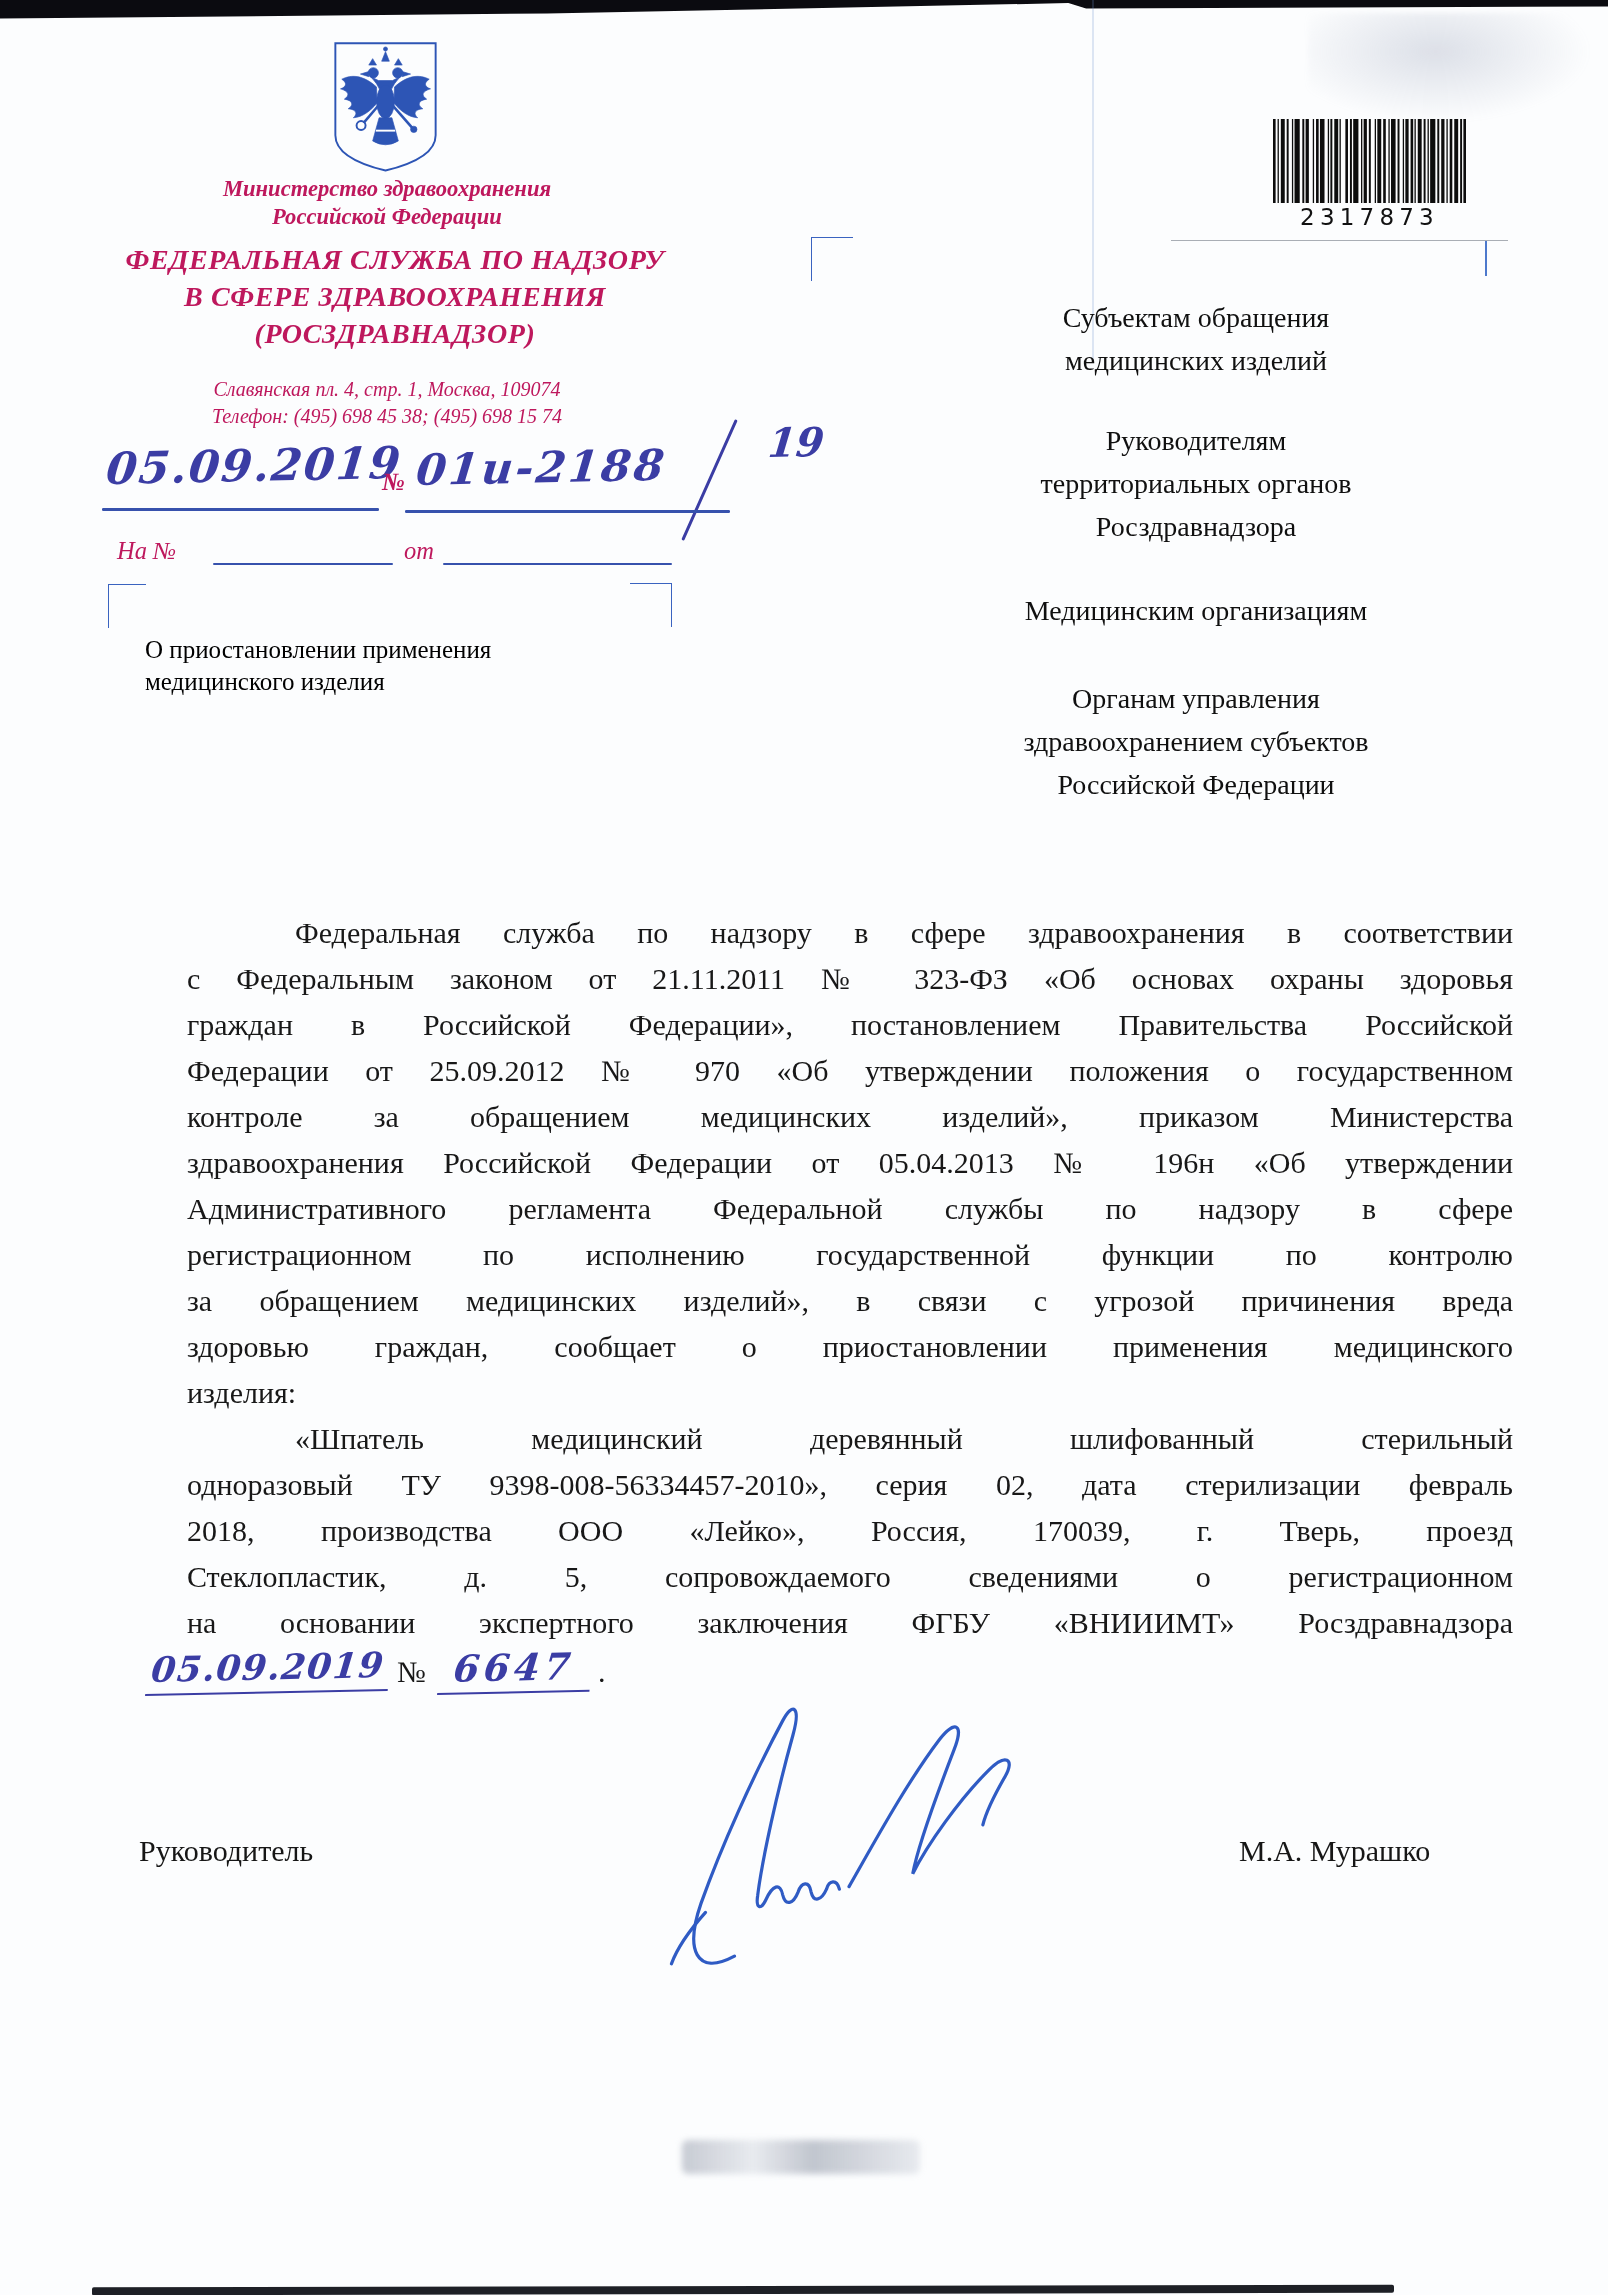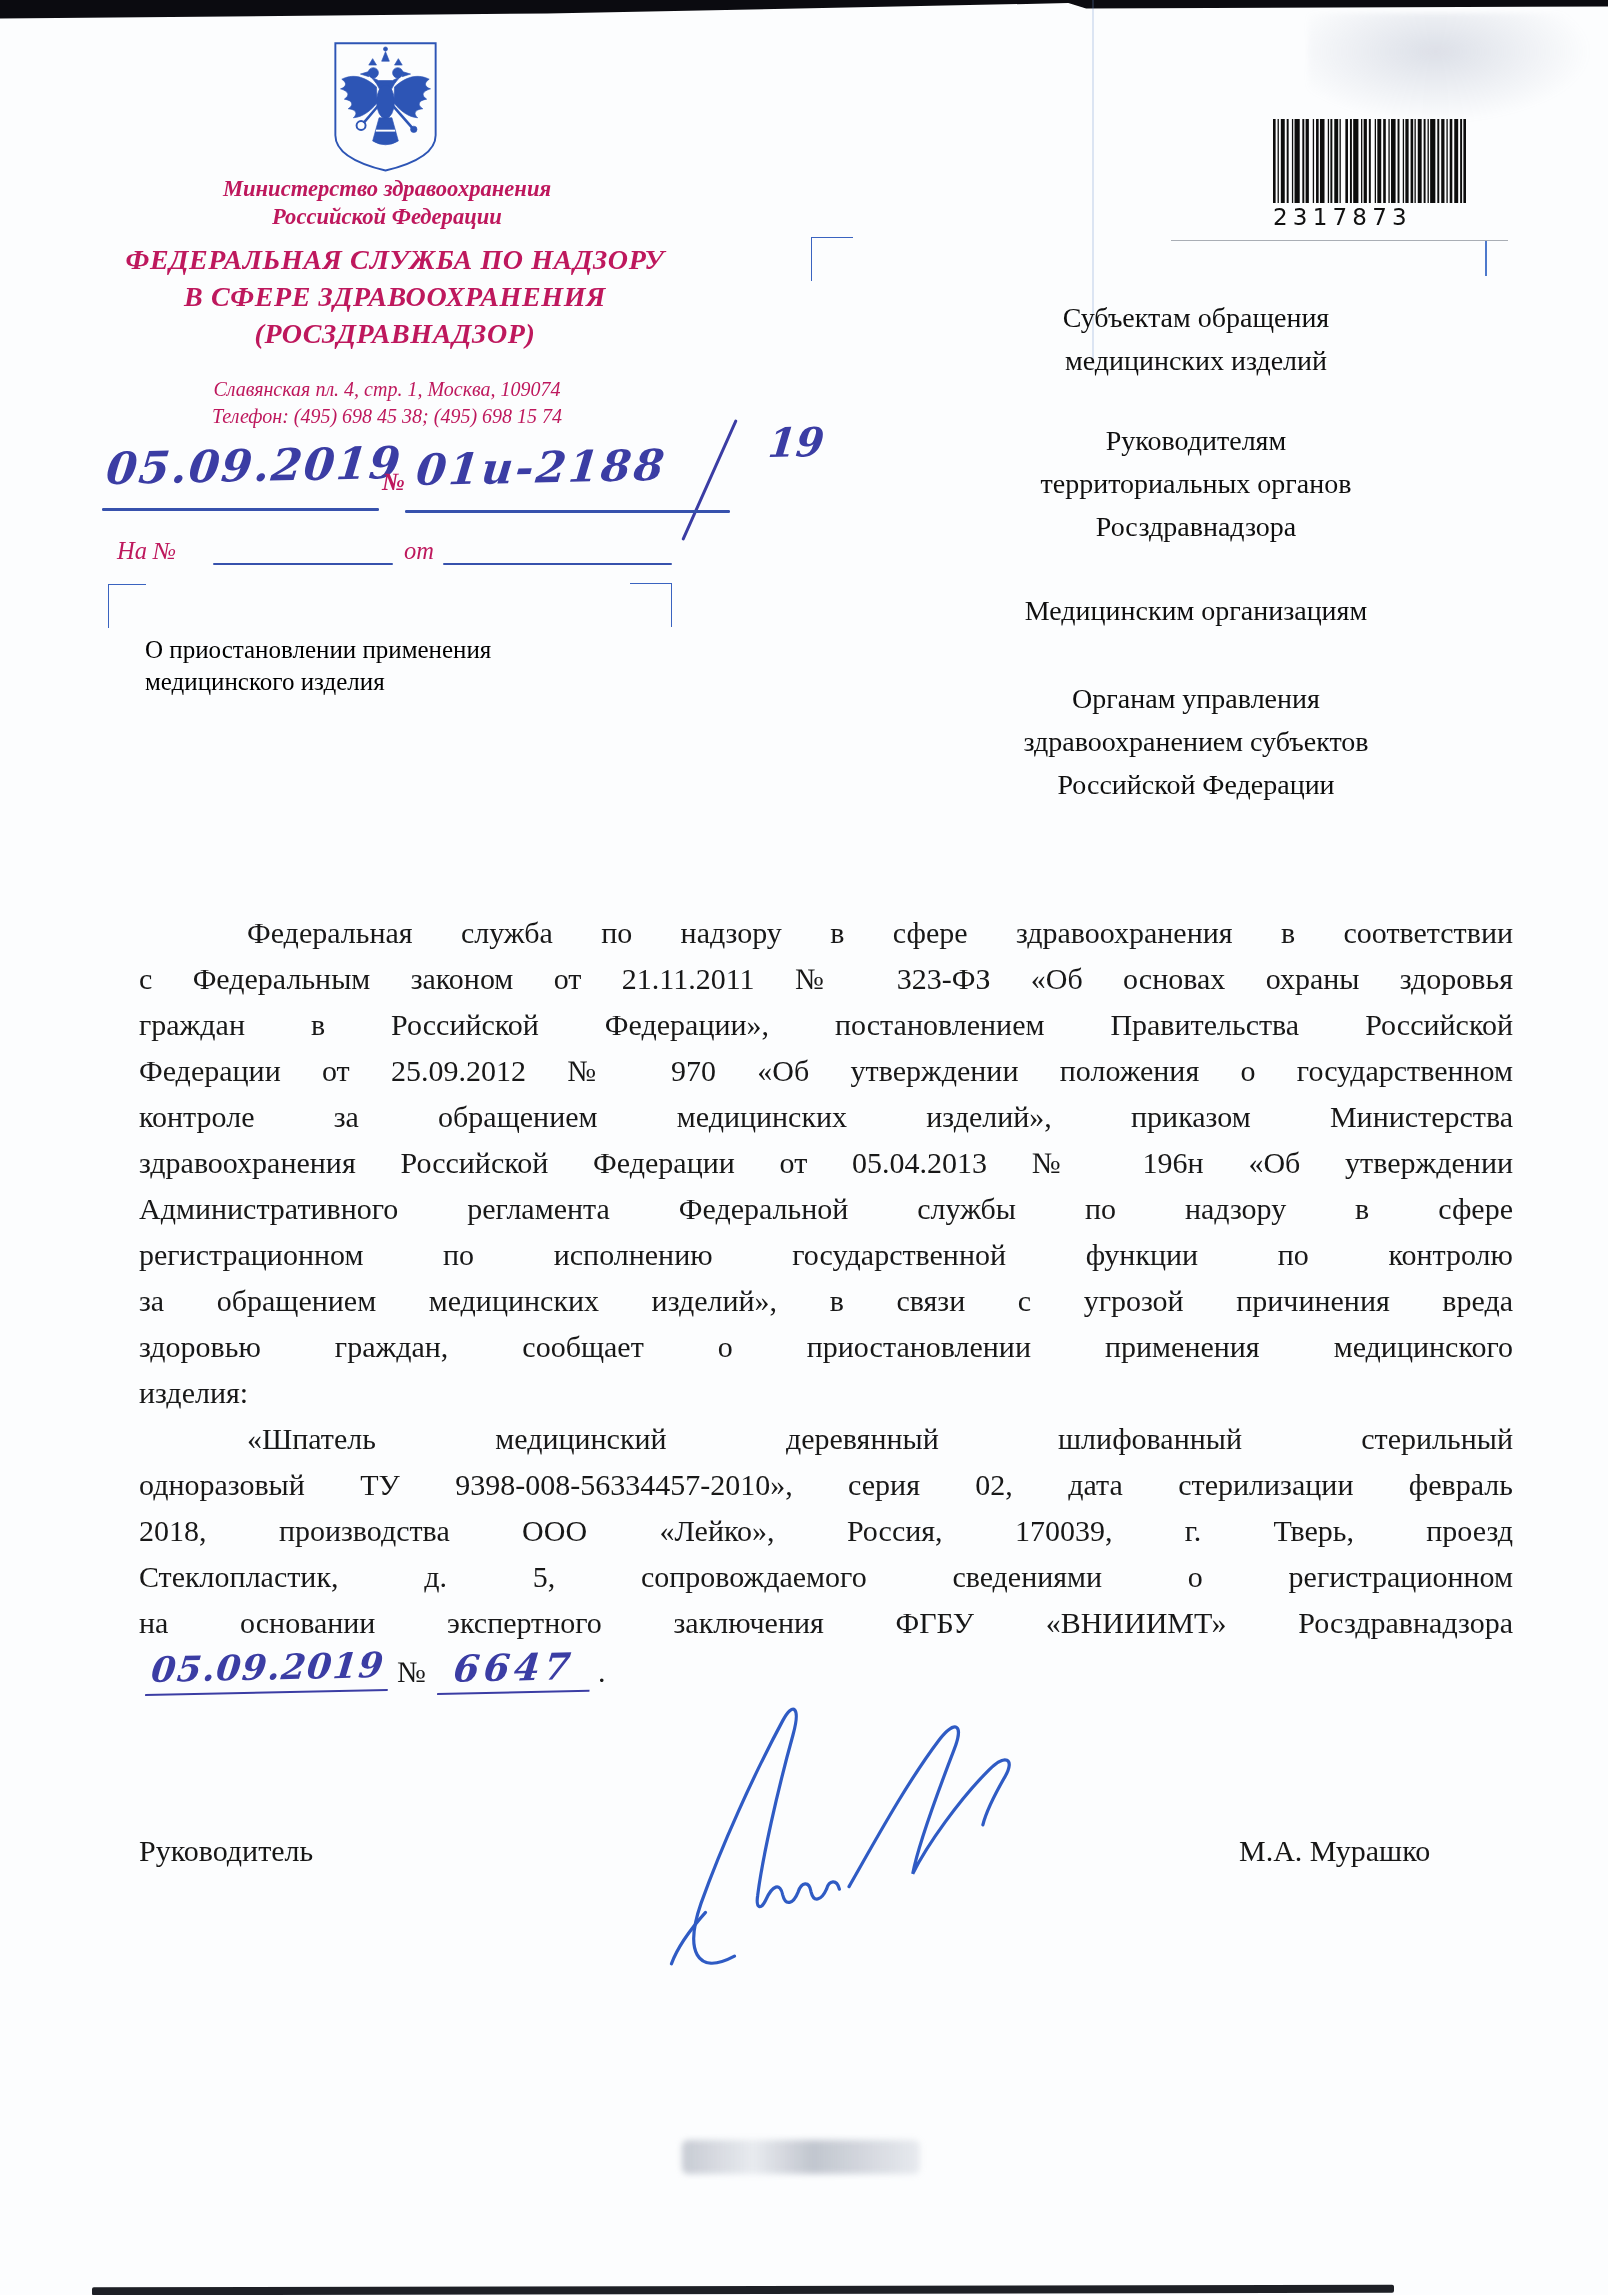--- a/index.html
+++ b/index.html
@@ -49,27 +49,27 @@
   .ref-label { top:537px; font-size:24.5px; }
   .bracket { border-color:#3a63c0; border-style:solid; border-width:0; }
 
   .subject { left:145px; top:634px; font-size:25px; line-height:32px; color:#000000; }
 
   
   .recip { left:915px; width:562px; text-align:center; font-size:28px; line-height:43px; color:#101010;margin-top:12px; }
 
   
   .barcode-box { left:1273px; top:119px; width:193px; }
-  .barcode-num { left:1273px; top:204px; width:193px; text-align:left;
+  .barcode-num { left:1273px; top:204px; width:193px; text-align:center;
      font-family:"DejaVu Sans", sans-serif; font-size:23px; letter-spacing:5.2px; color:#111; }
 
   
   .body-block { left:139px; top:910px; width:1374px; font-size:30px; color:#181818; }
   .bline { height:46px; line-height:46px; text-align:justify; text-align-last:justify;
-           white-space:normal; overflow:visible; }
+           white-space:normal; overflow:visible;margin-left:48px; }
   .bline.noj { text-align:left; text-align-last:left; }
   .bline.ind { text-indent:108px; }
   .lastline { display:flex; align-items:baseline; height:46px; line-height:46px; white-space:pre; }
   .hw-inline-date { font-size:35px; letter-spacing:1.3px; border-bottom:2.6px solid #3b3da4;
       padding:0 6.4px 1.3px 3.9px; margin:0 9px 0 6.4px; }
   .hw-inline-num { font-size:37px; letter-spacing:4.5px; border-bottom:2.6px solid #3b3da4;
       padding:0 17px 1.3px 14px; margin:0 9px 0 11.6px; }
 
   
   .sig-title { left:139px; top:1834px; font-size:30px; }

